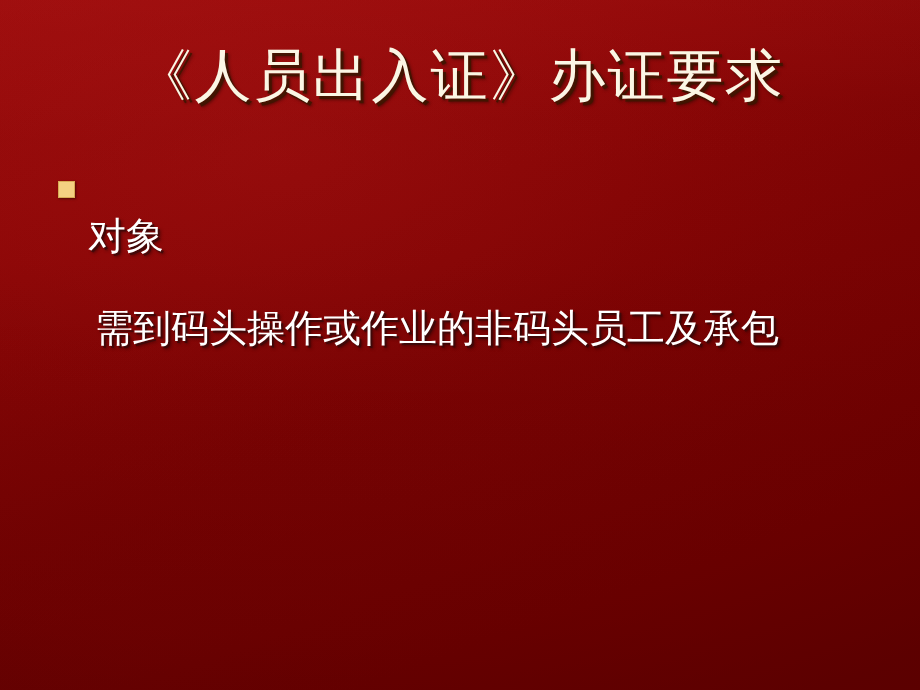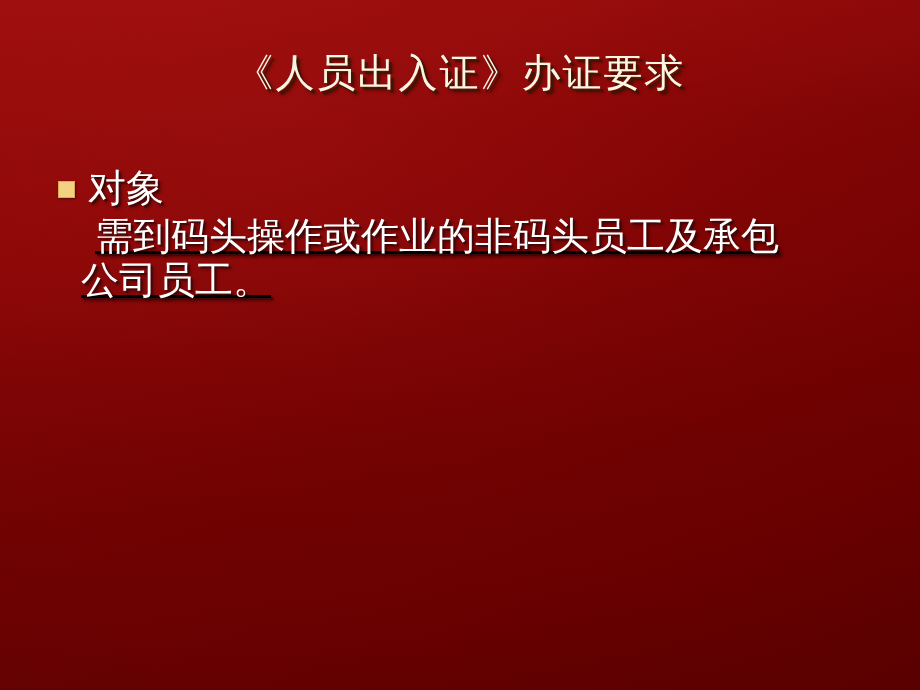--- a/index.html
+++ b/index.html
@@ -72,24 +72,24 @@
   .content {
     position: relative;
     width: 100%;
     height: 100%;
   }
 
   .slide-title {
     position: absolute;
     left: 0;
     right: 0;
-    top: 50px;
+    top: 42px;
     text-align: center;
     color: #fbf6e4;
-    font-size: 39px;
+    font-size: 57px;
     line-height: 1.18;
     letter-spacing: 2px;
     font-family: "DejaVu Serif", "Liberation Serif", serif;
     text-shadow:
        3px 3px 0px rgba(60, 22, 0, 0.85),
        4px 4px 3px rgba(40, 10, 0, 0.55);
     white-space: nowrap;
   }
 
   .body-block {
@@ -119,32 +119,32 @@
 
   .bullet-text,
   .sub-line {
     color: #ffffff;
     font-size: 38px;
     line-height: 1.16;
     font-family: "DejaVu Serif", "Liberation Serif", serif;
     text-shadow:
        2px 2px 0px rgba(55, 10, 10, 0.80),
        3px 3px 3px rgba(30, 0, 0, 0.50);
+    margin-top: 48px;
   }
 
   .bullet-text {
     flex: 1 1 auto;
     padding-top: 6px;
   }
 
   .sub-para {
     padding-left: 95px;
     padding-right: 45px;
     margin-top: 4px;
-    text-decoration: underline;
   }
 
   .sub-para .sub-line {
     display: block;
   }
 
   .sub-para.hang .sub-line.cont {
     margin-left: -14px;
   }
 
@@ -170,21 +170,20 @@
     <div class="slide-title">《人员出入证》办证要求</div>
 
     <div class="body-block">
 
       <div class="bullet-row">
         <span class="bullet-marker"></span>
         <span class="bullet-text">对象</span>
       </div>
       <div class="sub-para hang">
         <span class="sub-line">需到码头操作或作业的非码头员工及承包</span>
-        <span class="sub-line cont">公司员工。</span>
       </div>
 
       <div class="gap-md"></div>
 
 
       <div class="gap-sm"></div>
 
 
     </div>
   </div>

